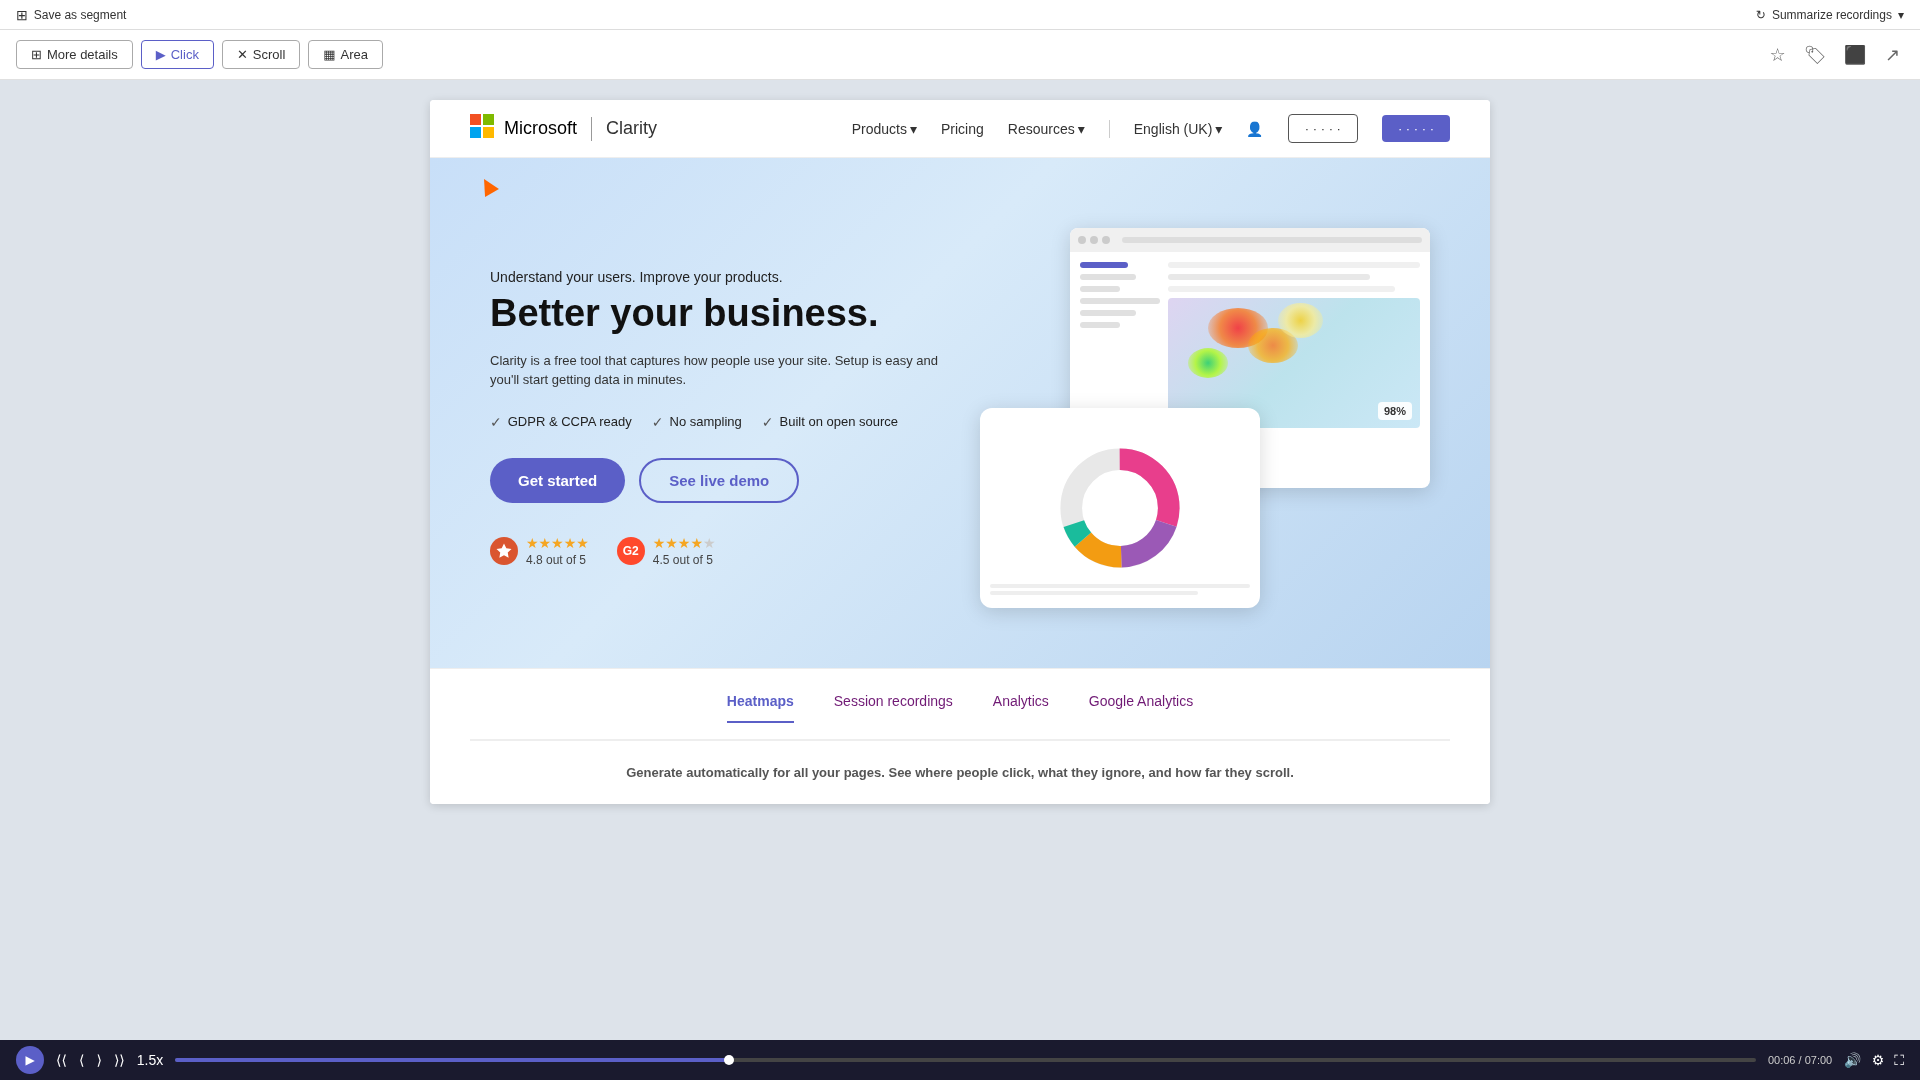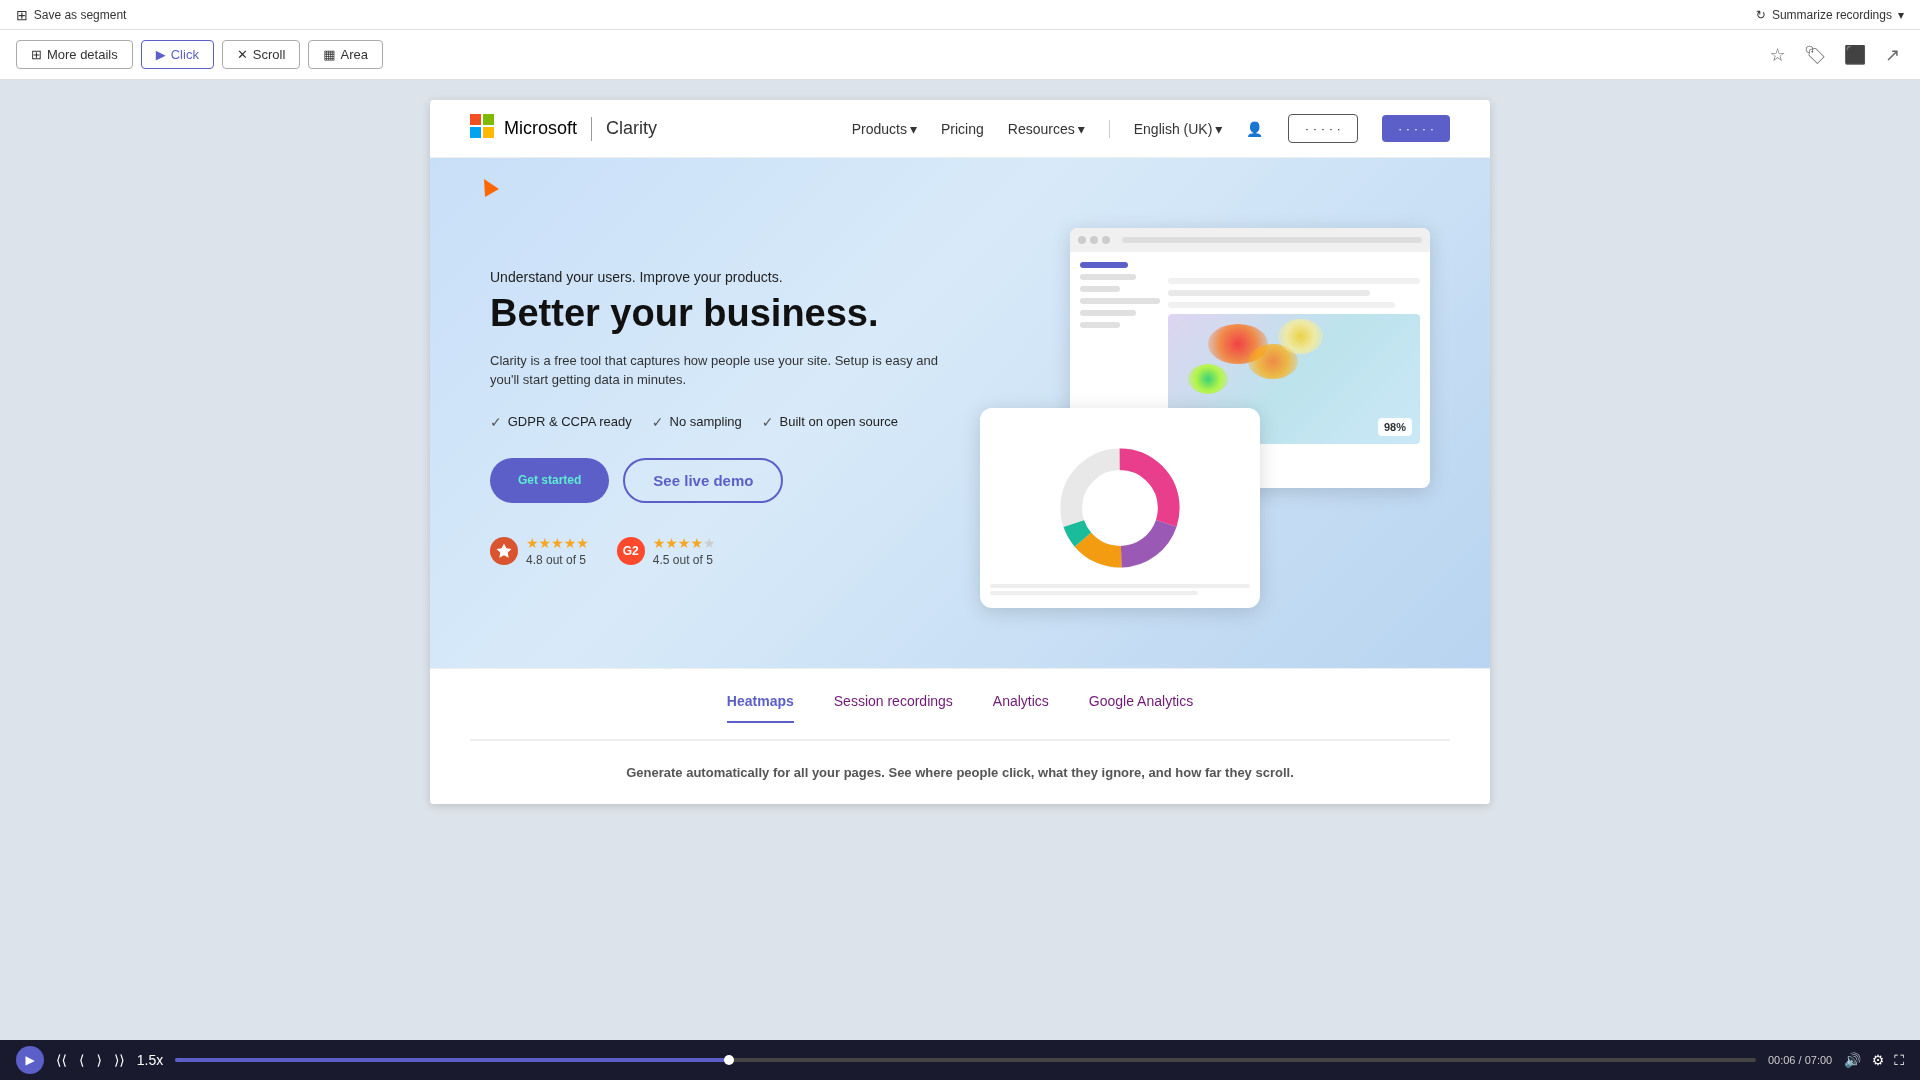--- a/index.html
+++ b/index.html
@@ -102,22 +102,22 @@
     }
     .hero-text { max-width: 480px; z-index: 2; }
     .hero-tagline { font-size: 14px; color: #222; margin-bottom: 8px; }
     .hero-headline { font-size: 38px; font-weight: 700; color: #111; margin-bottom: 16px; line-height: 1.1; }
     .hero-desc { font-size: 13px; color: #333; margin-bottom: 24px; line-height: 1.5; }
     .hero-features { display: flex; gap: 20px; margin-bottom: 28px; flex-wrap: wrap; }
     .hero-feature { display: flex; align-items: center; gap: 6px; font-size: 13px; color: #222; }
     .check-icon { color: #555; font-size: 14px; }
     .hero-cta { display: flex; gap: 14px; margin-bottom: 32px; }
     .btn-primary {
-      padding: 12px 28px; background: #5b5fc7; color: #5eead4;
-      border: none; border-radius: 24px; font-size: 12px;
+      padding: 12px 28px; background: #5b5fc7; color: #ffffff;
+      border: none; border-radius: 24px; font-size: 15px;
       font-weight: 600; cursor: pointer;
     }
     .btn-outline {
       padding: 12px 28px; background: transparent; color: #5b5fc7;
       border: 2px solid #5b5fc7; border-radius: 24px; font-size: 15px;
       font-weight: 600; cursor: pointer;
     }
     .hero-ratings { display: flex; gap: 28px; }
     .rating-item { display: flex; align-items: center; gap: 8px; }
     .rating-logo {
@@ -449,21 +449,21 @@
           </div>
           <div class="illus-content">
             <div class="illus-sidebar">
               <div class="illus-line blue"></div>
               <div class="illus-line short"></div>
               <div class="illus-line shorter"></div>
               <div class="illus-line"></div>
               <div class="illus-line short"></div>
               <div class="illus-line shorter"></div>
             </div>
-            <div class="illus-main-area" style="position:relative;height:200px;margin-top:16px;">
+            <div class="illus-main-area" style="position:relative;height:200px;">
 
               <div style="height:6px;background:#f0f0f0;border-radius:3px;margin-bottom:6px;"></div>
               <div style="height:6px;background:#e8e8e8;border-radius:3px;margin-bottom:6px;width:80%;"></div>
               <div style="height:6px;background:#f0f0f0;border-radius:3px;margin-bottom:6px;width:90%;"></div>
 
               <div style="position:relative;height:130px;margin-top:4px;">
 
                 <div style="position:absolute;top:0;left:0;right:0;bottom:0;background:linear-gradient(135deg, #c8b8e8 0%, #90d0e0 50%, #a8d8f0 100%);border-radius:4px;opacity:0.6;"></div>
 
                 <div class="heatmap-blob blob1"></div>

